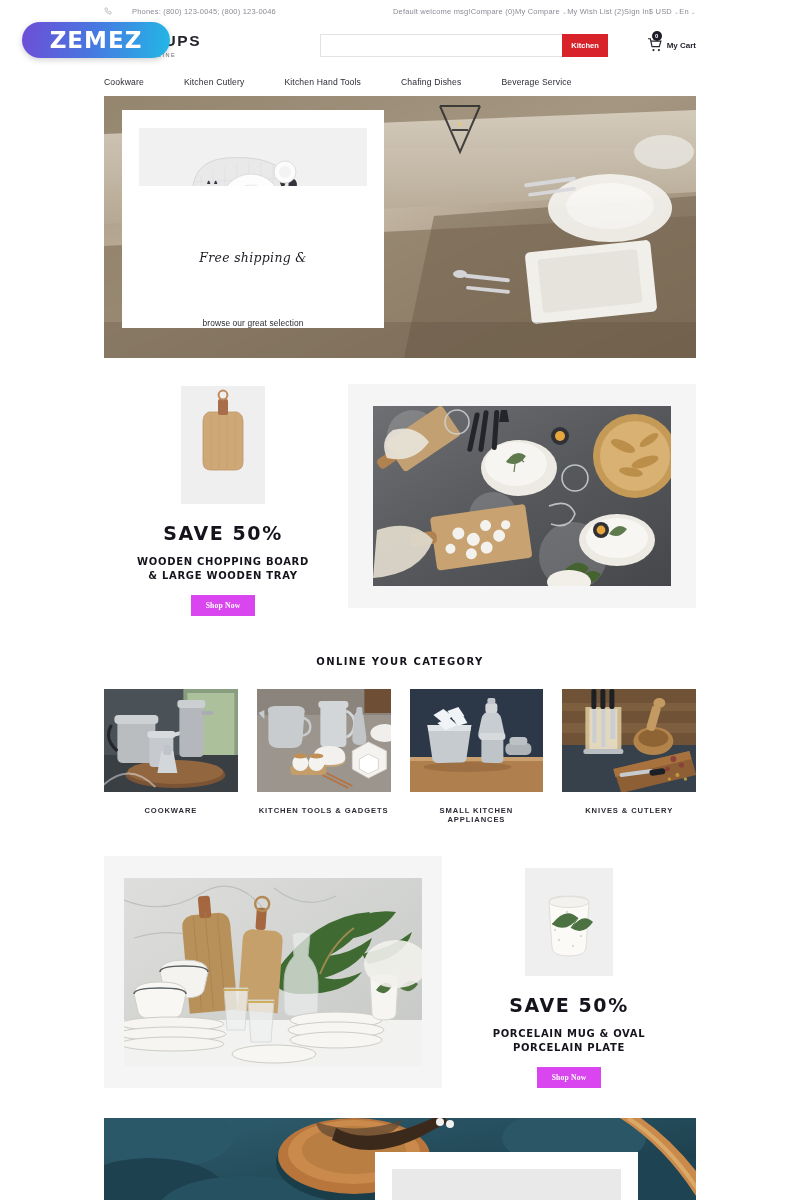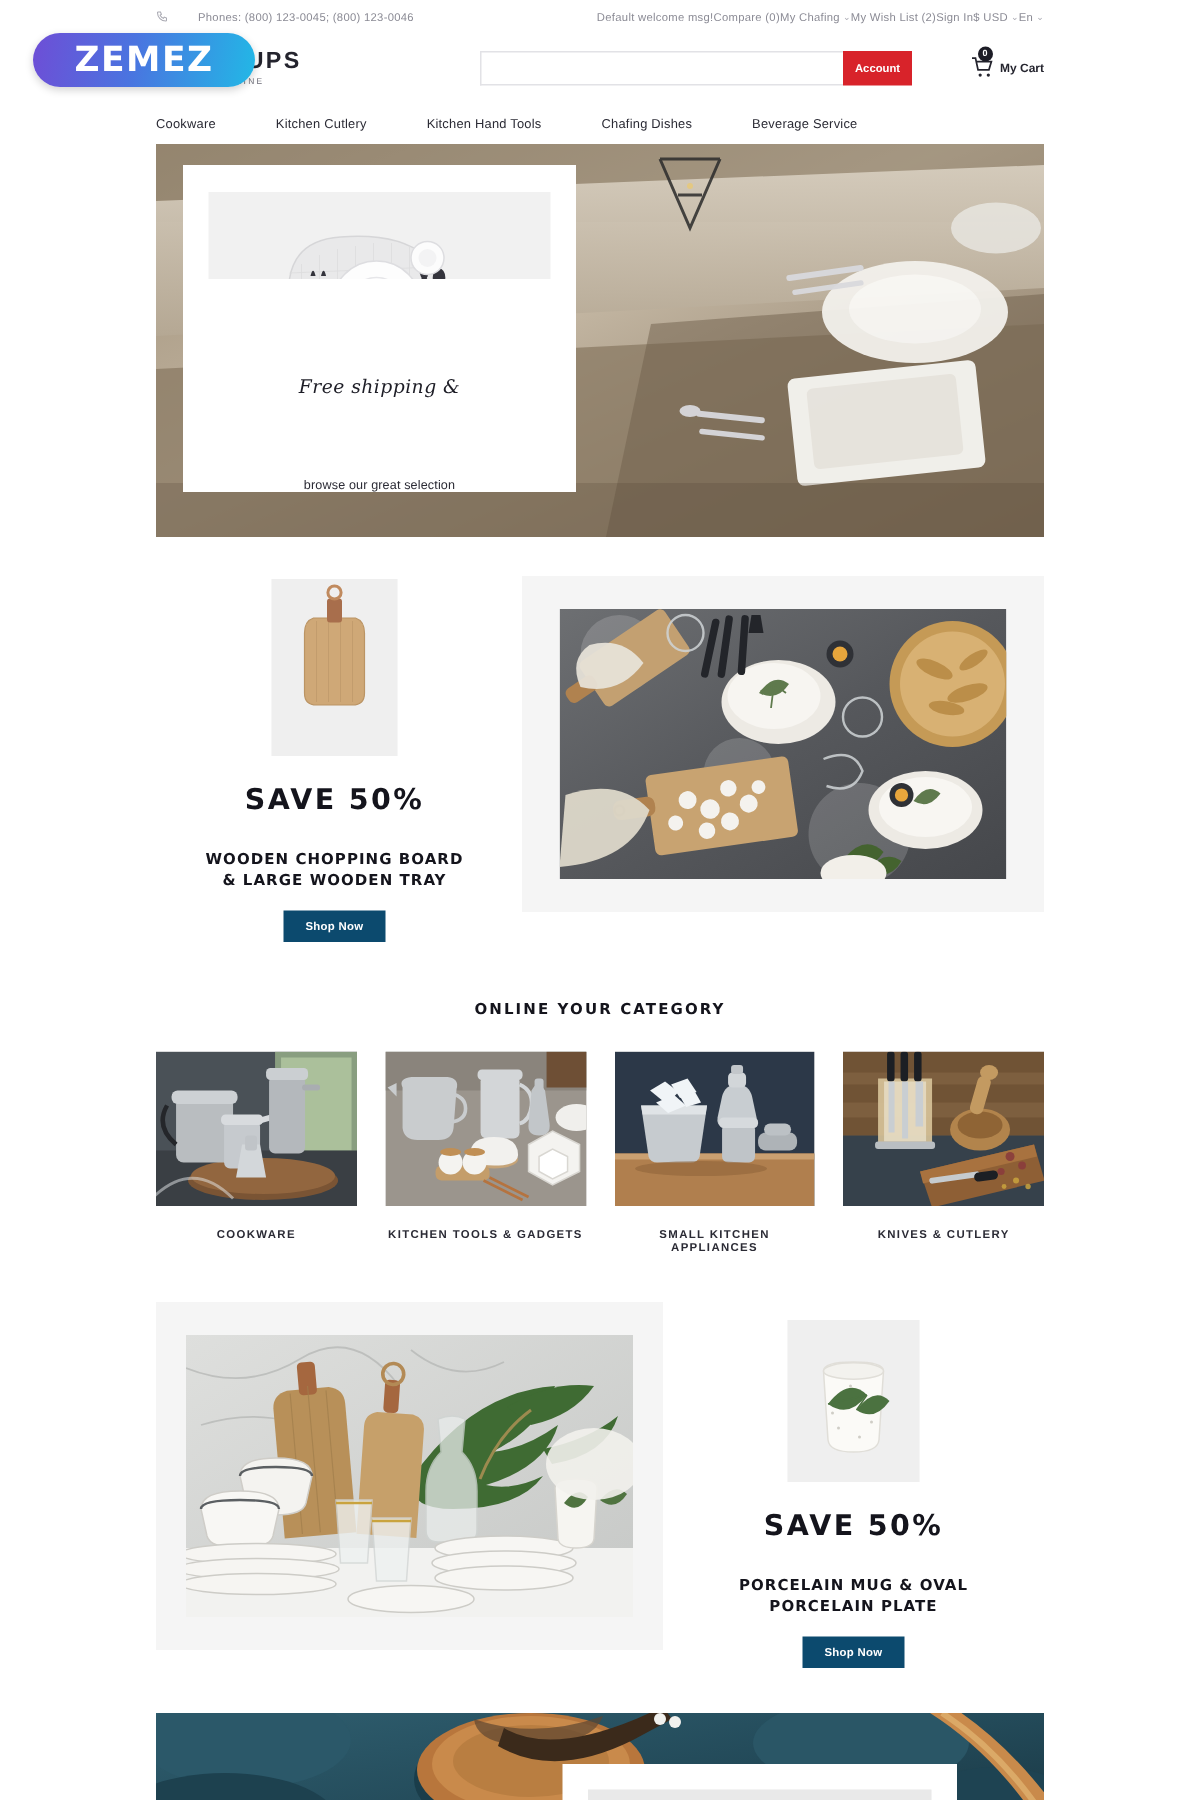--- a/index.html
+++ b/index.html
@@ -211,35 +211,35 @@
     margin-top: 18px;
     color: #14141c;
     font-family: "DejaVu Sans", sans-serif;
   }
   .save-sub {
     font-size: 10px;
     font-weight: 700;
     letter-spacing: .7px;
     text-align: center;
     line-height: 1.35;
-    margin-top: 23px;
+    margin-top: 11px;
     color: #14141c;
     font-family: "DejaVu Sans", sans-serif;
   }
   .shop-btn {
     margin-top: 13px;
-    background: #0c4a6e;
+    background: #d946ef;
     color: #fff;
     font-size: 7.6px;
     font-weight: 700;
     border: none;
     padding: 6px 15px;
     cursor: pointer;
     letter-spacing: .2px;
-    font-family: Liberation Sans, sans-serif;
+    font-family: Liberation Serif, serif;
   }
   .promo-right {
     flex: 1;
     background: #f5f5f5;
     padding: 22px 25px;
     margin-left: 6px;
     height: 224px;
   }
   .promo-photo { width: 100%; height: 100%; overflow: hidden; position: relative; }
 
@@ -317,21 +317,21 @@
         <path d="M3 2h3l1.2 3-1.7 1.2a10 10 0 0 0 4.3 4.3L11 8.8 14 10v3a1 1 0 0 1-1 1C7 14 2 9 2 3a1 1 0 0 1 1-1z"></path>
       </svg>
     </span>
     <span>Phones: (800) 123-0045; (800) 123-0046</span>
   </div>
   <div class="spacer"></div>
   <div class="topbar-links">
     <span class="topbar-link">Default welcome msg!</span>
     <span class="topbar-link">Compare (0)</span>
     <span class="topbar-link">
-      <span>My Chafing</span>
+      <span>My Compare</span>
       <span class="caret">⌄</span>
     </span>
     <span class="topbar-link">My Wish List (2)</span>
     <span class="topbar-link">Sign In</span>
     <span class="topbar-link">
       <span>$ USD</span>
       <span class="caret">⌄</span>
     </span>
     <span class="topbar-link">
       <span>En</span>
@@ -346,21 +346,21 @@
       <span>TE </span><span class="amp">&amp;</span><span> CUPS</span>
     </div>
     <div class="logo-sub">SUPPLIES ONLINE</div>
     <div class="zemez-badge">
       <span class="zt">ZEMEZ</span>
     </div>
   </div>
 
   <form class="search-form">
     <input class="search-input" type="text" value="" placeholder="" style="">
-    <button class="search-btn">Account</button>
+    <button class="search-btn">Kitchen</button>
   </form>
 
   <div class="cart">
     <span class="cart-icon">
       <svg viewBox="0 0 20 18" width="16" height="14" fill="none" stroke="#24242e" stroke-width="1.5">
         <path d="M1 1h3l2.2 10h9.3l2.1-7H5.2"></path>
         <circle cx="8" cy="15.5" r="1.4" fill="#24242e" stroke="none"></circle>
         <circle cx="15" cy="15.5" r="1.4" fill="#24242e" stroke="none"></circle>
       </svg>
       <span class="cart-badge">0</span>

